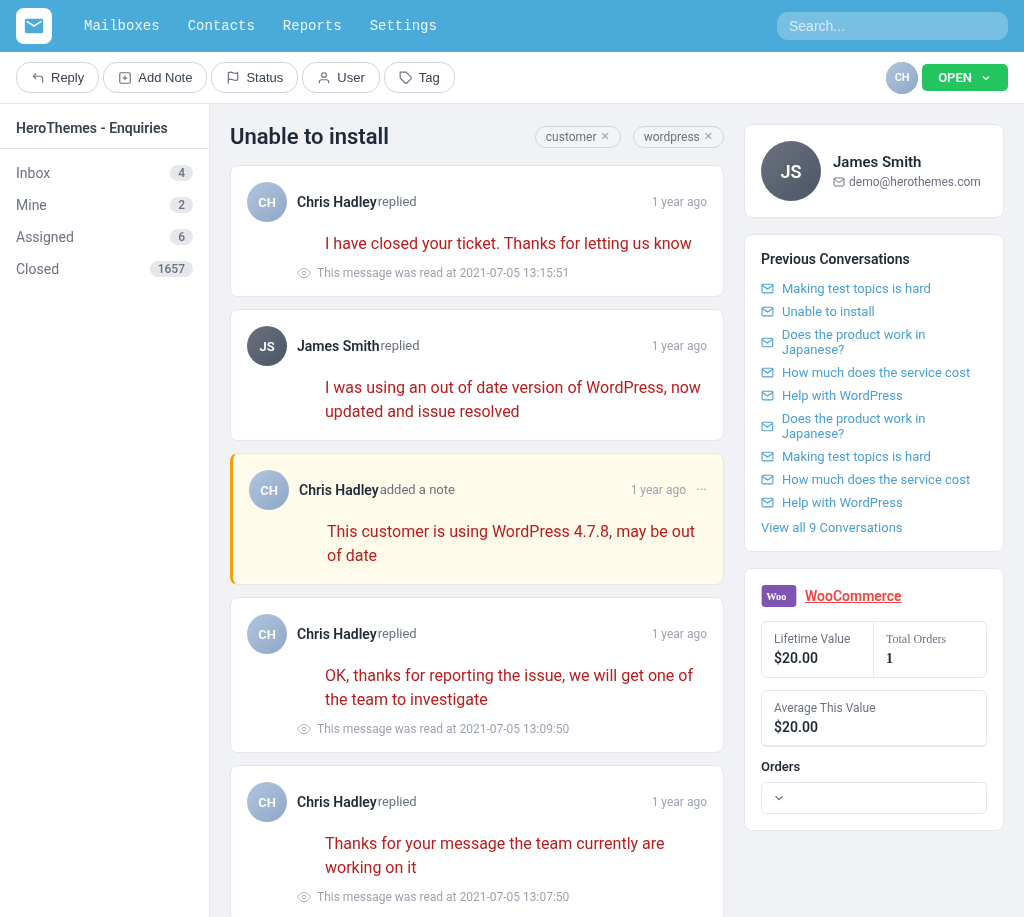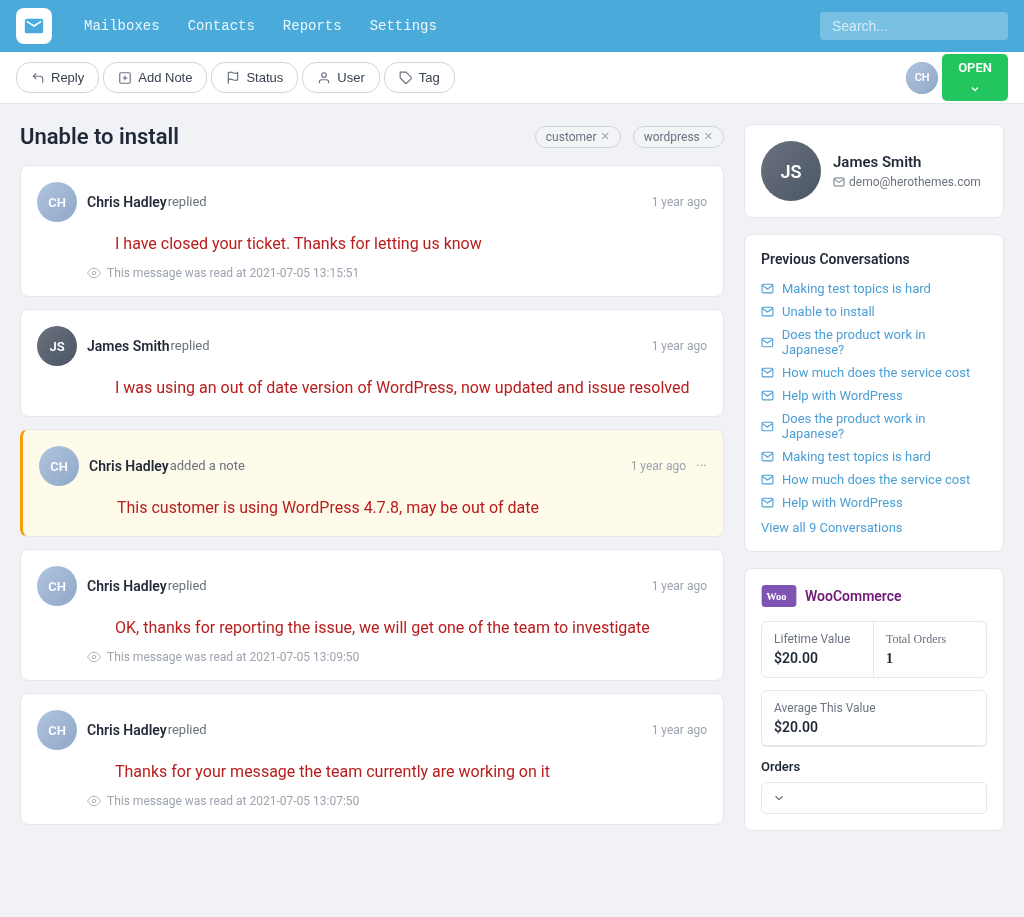--- a/index.html
+++ b/index.html
@@ -30,24 +30,24 @@
       color: rgba(255,255,255,0.9);
       padding: 6px 12px;
       border-radius: 4px;
       cursor: pointer;
       font-size: 14px;
       text-decoration: none;
     }
     .nav-search {
       background: rgba(255,255,255,0.25);
       border: none;
-      border-radius: 4px;
+      border-radius: 11px;
       padding: 6px 12px;
       color: white;
-      width: 188px;
+      width: 231px;
       font-size: 14px;
       outline: none;
     }
     .nav-search::placeholder { color: rgba(255,255,255,0.7); }
 
     
     .toolbar {
       background: white;
       border-bottom: 1px solid #e5e7eb;
       display: flex;
@@ -72,21 +72,20 @@
     .open-badge {
       background: #22c55e;
       color: white;
       padding: 6px 16px;
       border-radius: 5px;
       font-size: 13px;
       font-weight: 600;
       display: flex;
       align-items: center;
       gap: 8px;
-      flex-direction: column;
     }
     .user-avatar-sm {
       width: 32px;
       height: 32px;
       border-radius: 50%;
       background: #9ca3af;
       overflow: hidden;
       display: flex;
       align-items: center;
       justify-content: center;
@@ -284,21 +283,21 @@
       border: 1px solid #e5e7eb;
       border-radius: 8px;
       padding: 16px;
     }
     .woo-header {
       display: flex;
       align-items: center;
       gap: 8px;
       margin-bottom: 14px;
     }
-    .woo-title { font-weight: 600; color: #701a75; font-size: 14px; }
+    .woo-title { font-weight: 600; color: #ef4444; font-size: 14px; text-decoration: underline; }
     .woo-stats {
       display: grid;
       grid-template-columns: 1fr 1fr;
       border: 1px solid #e5e7eb;
       border-radius: 6px;
       overflow: hidden;
       margin-bottom: 12px;
     }
     .woo-stat {
       padding: 10px 12px;
@@ -402,20 +401,39 @@
   <div class="open-badge">
     <span>OPEN</span>
     <svg width="12" height="12" viewBox="0 0 24 24" fill="white">
         <polyline points="6 9 12 15 18 9" fill="none" stroke="white" stroke-width="2.5"></polyline>
       </svg>
   </div>
 </div>
 
 <div class="main-layout">
 
+  <aside class="sidebar">
+    <div class="sidebar-title">HeroThemes - Enquiries</div>
+    <div class="sidebar-item">
+      <span>Inbox</span>
+      <span class="sidebar-badge">4</span>
+    </div>
+    <div class="sidebar-item">
+      <span>Mine</span>
+      <span class="sidebar-badge">2</span>
+    </div>
+    <div class="sidebar-item">
+      <span>Assigned</span>
+      <span class="sidebar-badge">6</span>
+    </div>
+    <div class="sidebar-item">
+      <span>Closed</span>
+      <span class="sidebar-badge">1657</span>
+    </div>
+  </aside>
 
   <div class="content-area">
 
     <div class="conversation-main">
 
       <div class="conv-header">
         <h1 class="conv-title">Unable to install</h1>
         <div class="tag-badge">
           <span>customer</span>
           <span class="close-x">✕</span>

